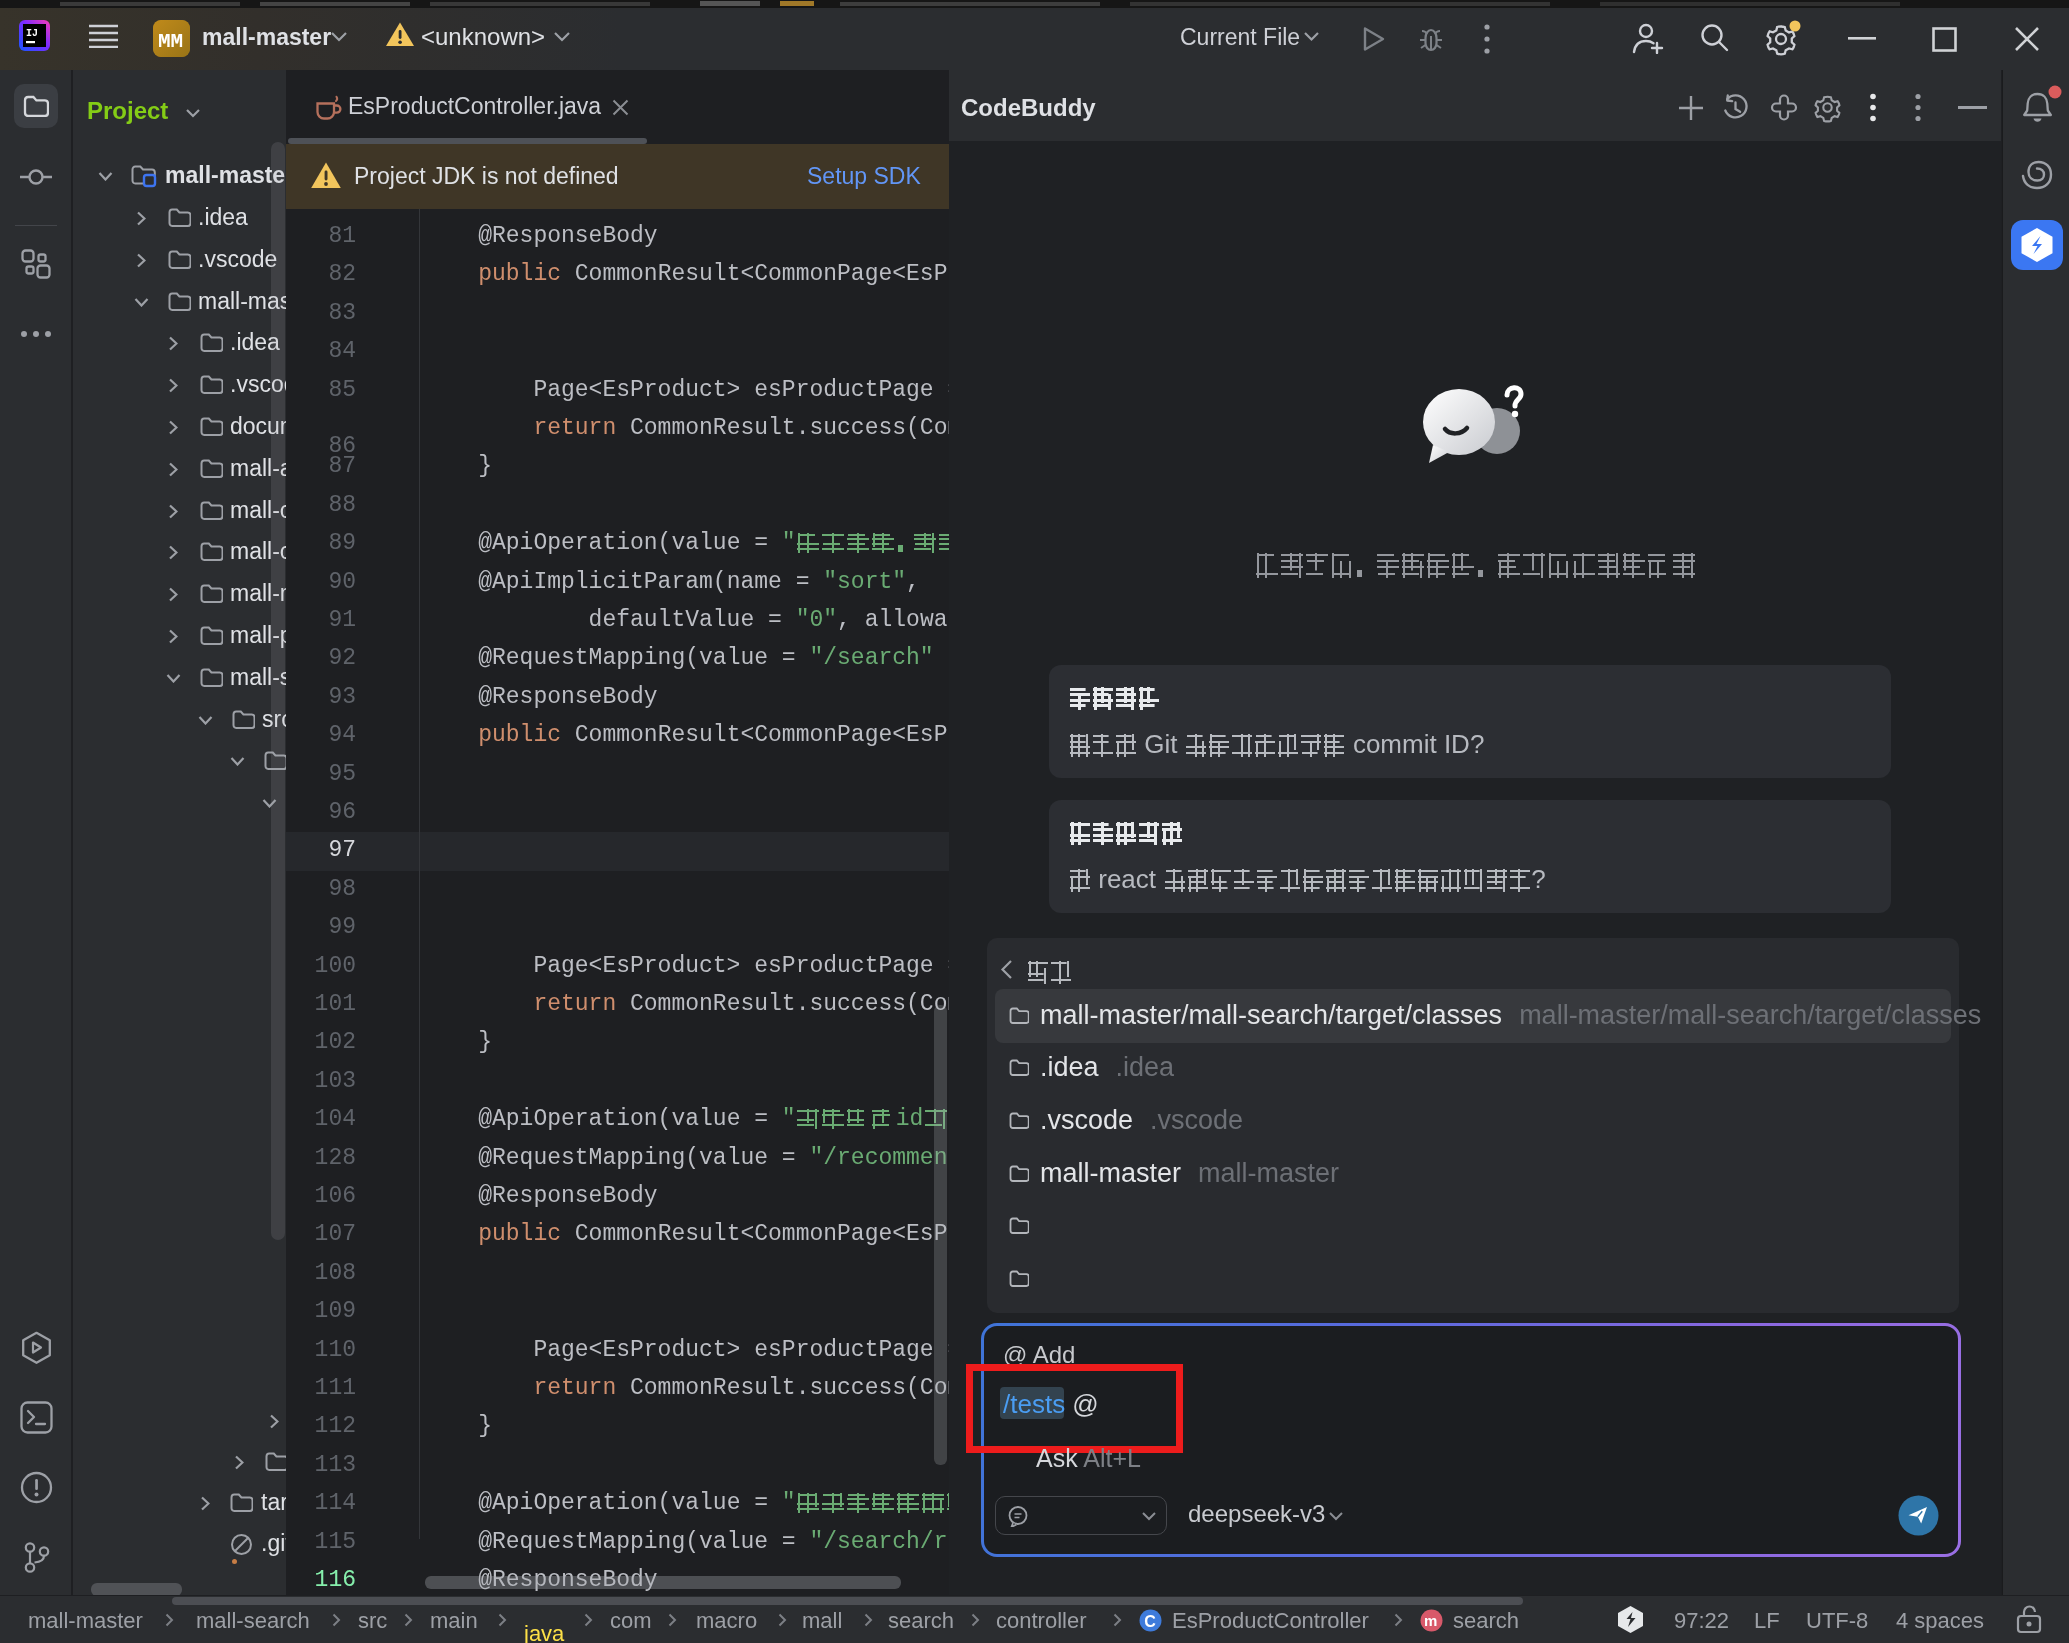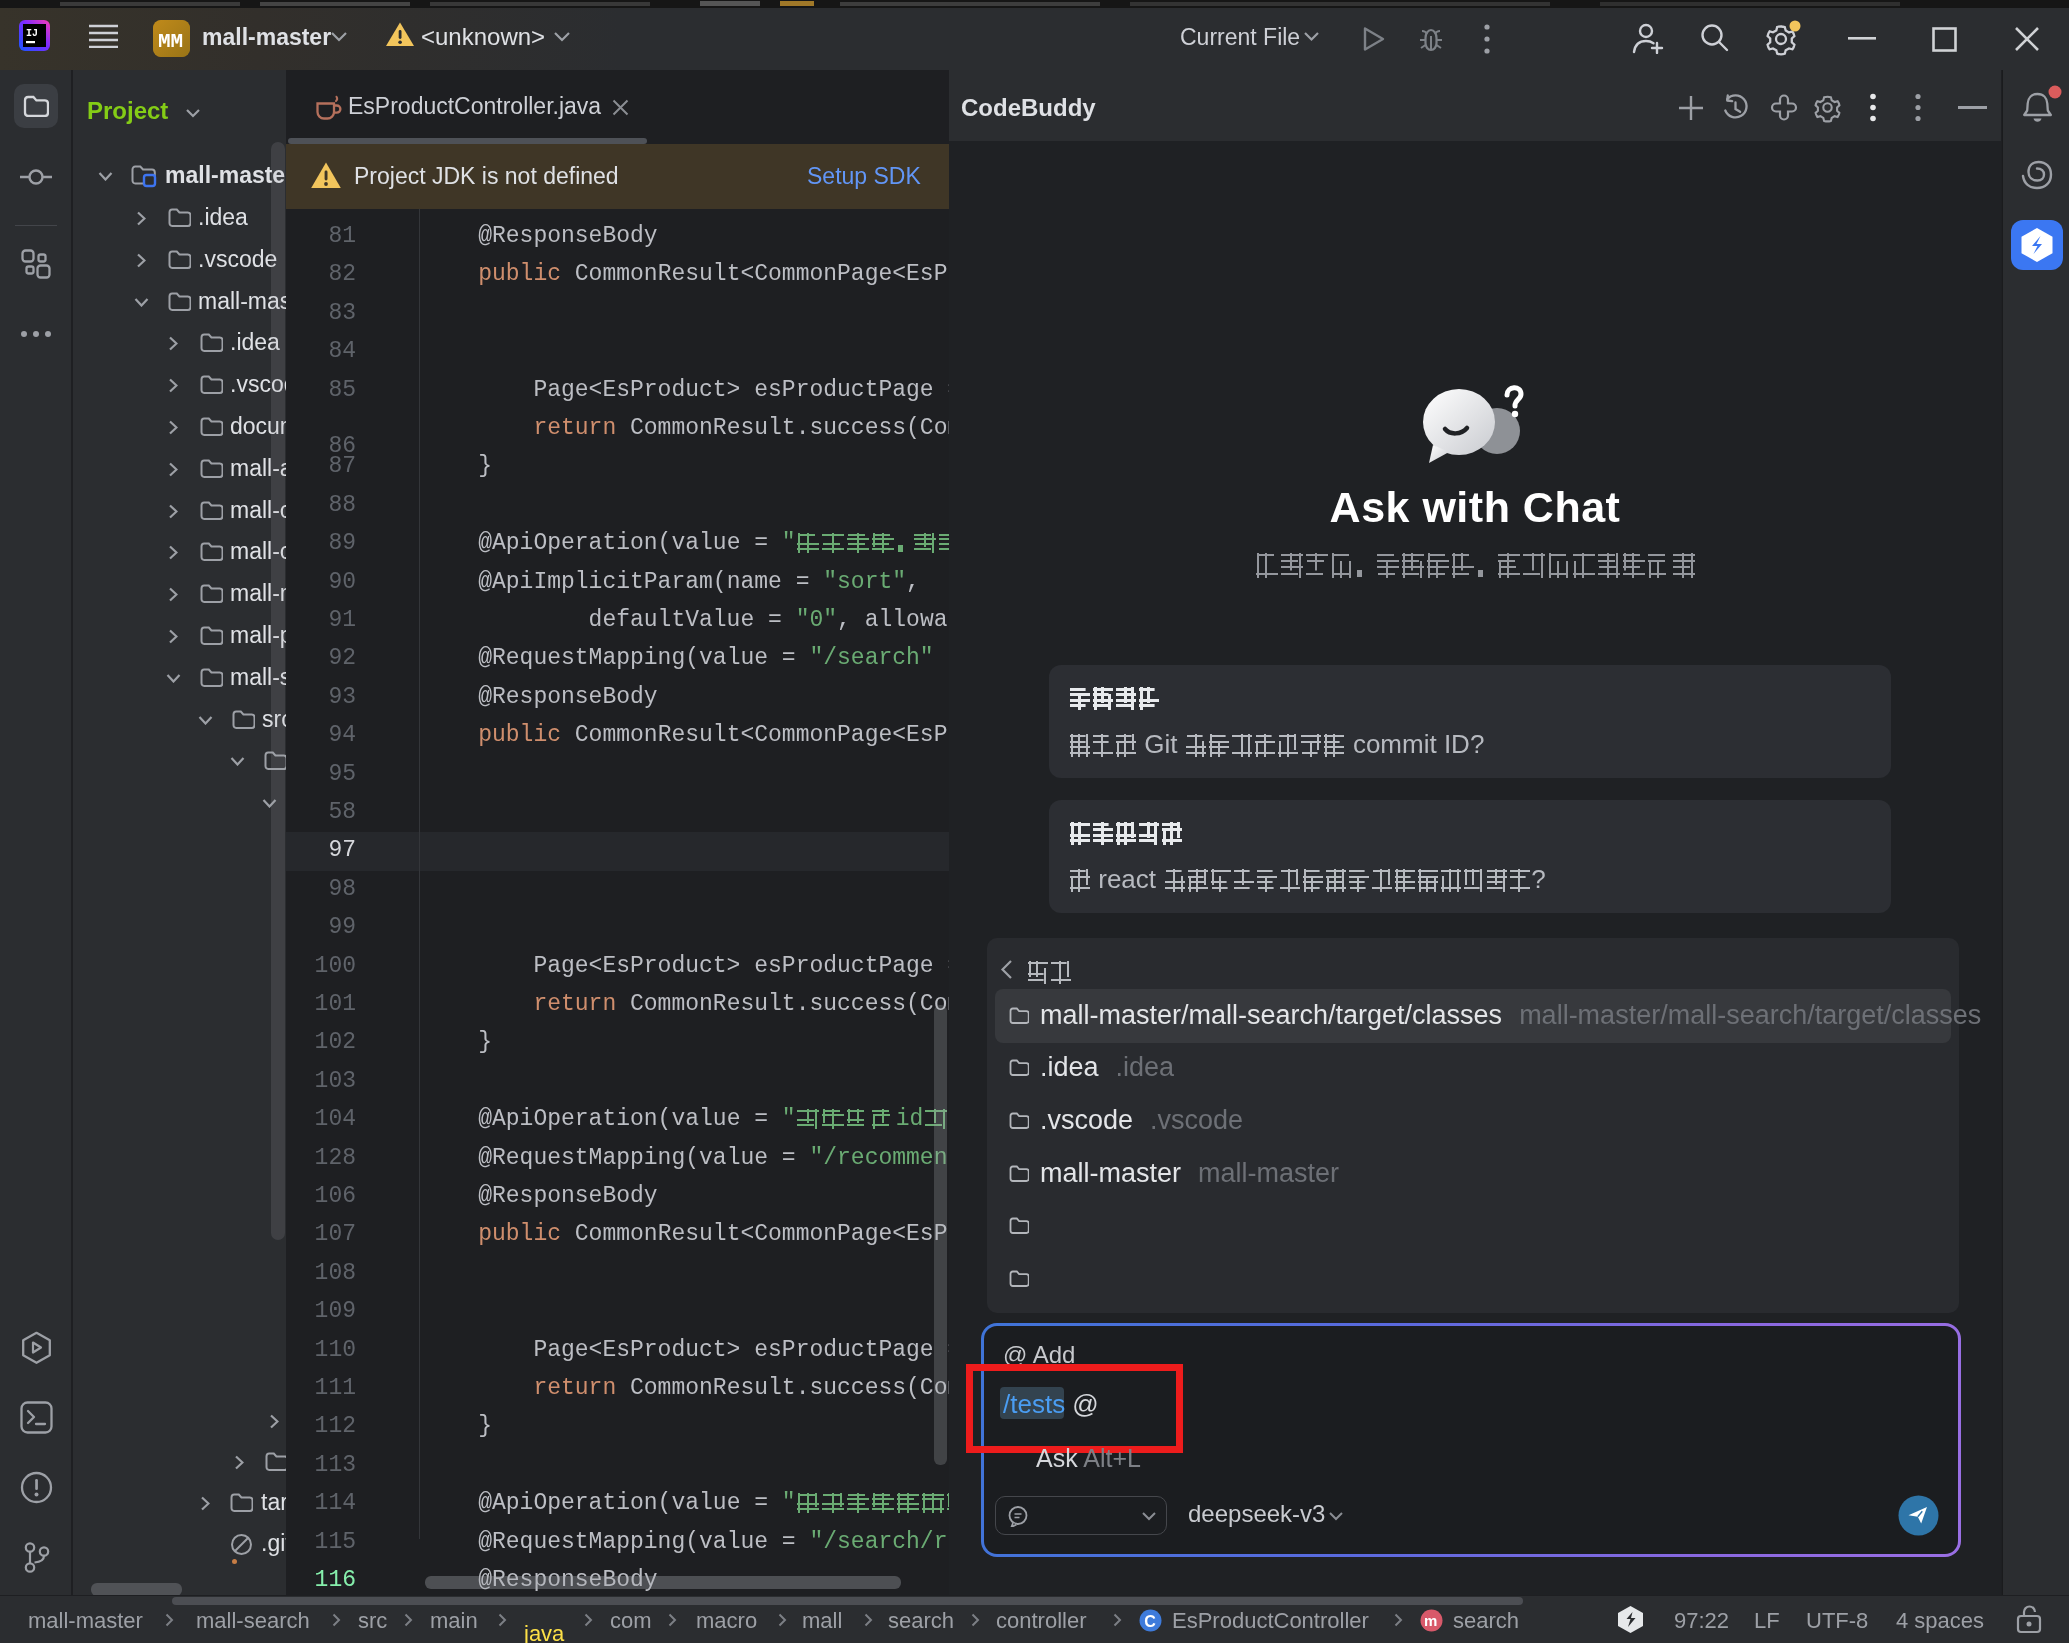--- a/index.html
+++ b/index.html
@@ -184,21 +184,21 @@
 <div style="position:absolute;right:593px;top:363px;font:400 23px 'Liberation Mono';color:#5f636a;margin-left:32px;">86</div>
 <div style="position:absolute;right:593px;top:383.4px;font:400 23px 'Liberation Mono';color:#5f636a;">87</div>
 <div style="position:absolute;right:593px;top:421.8px;font:400 23px 'Liberation Mono';color:#5f636a;">88</div>
 <div style="position:absolute;right:593px;top:460.2px;font:400 23px 'Liberation Mono';color:#5f636a;">89</div>
 <div style="position:absolute;right:593px;top:498.6px;font:400 23px 'Liberation Mono';color:#5f636a;">90</div>
 <div style="position:absolute;right:593px;top:537.0px;font:400 23px 'Liberation Mono';color:#5f636a;">91</div>
 <div style="position:absolute;right:593px;top:575.4px;font:400 23px 'Liberation Mono';color:#5f636a;">92</div>
 <div style="position:absolute;right:593px;top:613.8px;font:400 23px 'Liberation Mono';color:#5f636a;">93</div>
 <div style="position:absolute;right:593px;top:652.2px;font:400 23px 'Liberation Mono';color:#5f636a;">94</div>
 <div style="position:absolute;right:593px;top:690.6px;font:400 23px 'Liberation Mono';color:#5f636a;">95</div>
-<div style="position:absolute;right:593px;top:729.0px;font:400 23px 'Liberation Mono';color:#5f636a;">58</div>
+<div style="position:absolute;right:593px;top:729.0px;font:400 23px 'Liberation Mono';color:#5f636a;">96</div>
 <div style="position:absolute;right:593px;top:767.4px;font:400 23px 'Liberation Mono';color:#d5d7db;">97</div>
 <div style="position:absolute;right:593px;top:805.8px;font:400 23px 'Liberation Mono';color:#5f636a;">98</div>
 <div style="position:absolute;right:593px;top:844.2px;font:400 23px 'Liberation Mono';color:#5f636a;">99</div>
 <div style="position:absolute;right:593px;top:882.6px;font:400 23px 'Liberation Mono';color:#5f636a;">100</div>
 <div style="position:absolute;right:593px;top:921.0px;font:400 23px 'Liberation Mono';color:#5f636a;">101</div>
 <div style="position:absolute;right:593px;top:959.4px;font:400 23px 'Liberation Mono';color:#5f636a;">102</div>
 <div style="position:absolute;right:593px;top:997.8px;font:400 23px 'Liberation Mono';color:#5f636a;">103</div>
 <div style="position:absolute;right:593px;top:1036.2px;font:400 23px 'Liberation Mono';color:#5f636a;">104</div>
 <div style="position:absolute;right:593px;top:1074.6px;font:400 23px 'Liberation Mono';color:#5f636a;">128</div>
 <div style="position:absolute;right:593px;top:1113.0px;font:400 23px 'Liberation Mono';color:#5f636a;">106</div>
@@ -279,21 +279,20 @@
             <stop offset="1" stop-color="#c9cbd0"></stop>
           </linearGradient>
         </defs>
 <circle cx="82" cy="66" r="23" fill="#8e9196"></circle>
 <ellipse cx="44" cy="57" rx="36" ry="33" fill="url(#bub)"></ellipse>
 <path d="M18 80 L14 98 L34 87 Z" fill="url(#bub)"></path>
 <path d="M30 64c5 6 16 6 22-1" stroke="#1f2124" stroke-width="4.5" stroke-linecap="round"></path>
 <path d="M92 30c0-9 14-10 14-1 0 6-6 5-6 12" stroke="#fff" stroke-width="5" stroke-linecap="round" fill="none"></path>
 <circle cx="100" cy="49" r="3.2" fill="#fff"></circle>
       </svg>
-<div style="position:absolute;left:0;width:1052px;top:413px;text-align:center;font:700 43px 'Liberation Sans';color:#fff;letter-spacing:0.5px;">Ask with Chat</div>
 <div style="position:absolute;left:0;width:1052px;top:479px;text-align:center;font:400 28px 'Liberation Sans';color:#94979d;"><i class="cj" style="width:22px;height:25px;margin:0 1.5px;background-image:linear-gradient(#94979d,#94979d),linear-gradient(#94979d,#94979d),linear-gradient(#94979d,#94979d),linear-gradient(#94979d,#94979d);background-size:78% 2px,100% 2px,2px 100%,2px 100%;background-position:22% 4.0%,22% 84.0%,6.0% 0%,48.0% 100%;background-repeat:no-repeat;"></i><i class="cj" style="width:22px;height:25px;margin:0 1.5px;background-image:linear-gradient(#94979d,#94979d),linear-gradient(#94979d,#94979d),linear-gradient(#94979d,#94979d),linear-gradient(#94979d,#94979d),linear-gradient(#94979d,#94979d),linear-gradient(#94979d,#94979d);background-size:100% 2px,78% 2px,100% 2px,78% 2px,2px 70%,2px 100%;background-position:0% 4.0%,0% 30.0%,0% 56.00000000000001%,0% 84.0%,48.0% 0%,90.0% 100%;background-repeat:no-repeat;"></i><i class="cj" style="width:22px;height:25px;margin:0 1.5px;background-image:linear-gradient(#94979d,#94979d),linear-gradient(#94979d,#94979d),linear-gradient(#94979d,#94979d),linear-gradient(#94979d,#94979d);background-size:100% 2px,78% 2px,78% 2px,2px 70%;background-position:22% 4.0%,22% 30.0%,0% 84.0%,48.0% 0%;background-repeat:no-repeat;"></i><i class="cj" style="width:22px;height:25px;margin:0 1.5px;background-image:linear-gradient(#94979d,#94979d),linear-gradient(#94979d,#94979d),linear-gradient(#94979d,#94979d),linear-gradient(#94979d,#94979d),linear-gradient(#94979d,#94979d);background-size:78% 2px,78% 2px,2px 100%,2px 70%,2px 70%;background-position:22% 4.0%,22% 84.0%,6.0% 0%,48.0% 100%,90.0% 100%;background-repeat:no-repeat;"></i><i class="cj" style="width:21px;height:25px;background-image:linear-gradient(#94979d,#94979d);background-size:5px 7px;background-position:18% 92%;background-repeat:no-repeat;"></i><i class="cj" style="width:22px;height:25px;margin:0 1.5px;background-image:linear-gradient(#94979d,#94979d),linear-gradient(#94979d,#94979d),linear-gradient(#94979d,#94979d),linear-gradient(#94979d,#94979d),linear-gradient(#94979d,#94979d);background-size:78% 2px,100% 2px,100% 2px,78% 2px,2px 70%;background-position:0% 4.0%,0% 30.0%,0% 56.00000000000001%,22% 84.0%,48.0% 100%;background-repeat:no-repeat;"></i><i class="cj" style="width:22px;height:25px;margin:0 1.5px;background-image:linear-gradient(#94979d,#94979d),linear-gradient(#94979d,#94979d),linear-gradient(#94979d,#94979d),linear-gradient(#94979d,#94979d),linear-gradient(#94979d,#94979d),linear-gradient(#94979d,#94979d),linear-gradient(#94979d,#94979d);background-size:100% 2px,78% 2px,100% 2px,78% 2px,2px 100%,2px 70%,2px 70%;background-position:22% 4.0%,0% 30.0%,22% 56.00000000000001%,0% 84.0%,6.0% 100%,48.0% 0%,90.0% 100%;background-repeat:no-repeat;"></i><i class="cj" style="width:22px;height:25px;margin:0 1.5px;background-image:linear-gradient(#94979d,#94979d),linear-gradient(#94979d,#94979d),linear-gradient(#94979d,#94979d),linear-gradient(#94979d,#94979d),linear-gradient(#94979d,#94979d),linear-gradient(#94979d,#94979d);background-size:78% 2px,100% 2px,100% 2px,78% 2px,2px 100%,2px 70%;background-position:22% 4.0%,0% 30.0%,0% 56.00000000000001%,22% 84.0%,6.0% 0%,48.0% 100%;background-repeat:no-repeat;"></i><i class="cj" style="width:22px;height:25px;margin:0 1.5px;background-image:linear-gradient(#94979d,#94979d),linear-gradient(#94979d,#94979d),linear-gradient(#94979d,#94979d),linear-gradient(#94979d,#94979d),linear-gradient(#94979d,#94979d);background-size:78% 2px,100% 2px,78% 2px,2px 100%,2px 70%;background-position:0% 4.0%,0% 56.00000000000001%,0% 84.0%,6.0% 0%,48.0% 0%;background-repeat:no-repeat;"></i><i class="cj" style="width:21px;height:25px;background-image:linear-gradient(#94979d,#94979d);background-size:5px 7px;background-position:18% 92%;background-repeat:no-repeat;"></i><i class="cj" style="width:22px;height:25px;margin:0 1.5px;background-image:linear-gradient(#94979d,#94979d),linear-gradient(#94979d,#94979d),linear-gradient(#94979d,#94979d),linear-gradient(#94979d,#94979d),linear-gradient(#94979d,#94979d),linear-gradient(#94979d,#94979d);background-size:100% 2px,78% 2px,78% 2px,100% 2px,2px 70%,2px 100%;background-position:0% 4.0%,0% 30.0%,22% 56.00000000000001%,0% 84.0%,6.0% 100%,48.0% 0%;background-repeat:no-repeat;"></i><i class="cj" style="width:22px;height:25px;margin:0 1.5px;background-image:linear-gradient(#94979d,#94979d),linear-gradient(#94979d,#94979d),linear-gradient(#94979d,#94979d),linear-gradient(#94979d,#94979d);background-size:100% 2px,78% 2px,2px 70%,2px 100%;background-position:0% 4.0%,0% 84.0%,48.0% 0%,90.0% 100%;background-repeat:no-repeat;"></i><i class="cj" style="width:22px;height:25px;margin:0 1.5px;background-image:linear-gradient(#94979d,#94979d),linear-gradient(#94979d,#94979d),linear-gradient(#94979d,#94979d),linear-gradient(#94979d,#94979d),linear-gradient(#94979d,#94979d);background-size:78% 2px,78% 2px,2px 100%,2px 70%,2px 70%;background-position:22% 4.0%,22% 84.0%,6.0% 0%,48.0% 100%,90.0% 100%;background-repeat:no-repeat;"></i><i class="cj" style="width:22px;height:25px;margin:0 1.5px;background-image:linear-gradient(#94979d,#94979d),linear-gradient(#94979d,#94979d),linear-gradient(#94979d,#94979d),linear-gradient(#94979d,#94979d);background-size:100% 2px,100% 2px,2px 70%,2px 100%;background-position:22% 4.0%,22% 84.0%,6.0% 100%,48.0% 100%;background-repeat:no-repeat;"></i><i class="cj" style="width:22px;height:25px;margin:0 1.5px;background-image:linear-gradient(#94979d,#94979d),linear-gradient(#94979d,#94979d),linear-gradient(#94979d,#94979d),linear-gradient(#94979d,#94979d),linear-gradient(#94979d,#94979d),linear-gradient(#94979d,#94979d);background-size:78% 2px,78% 2px,78% 2px,100% 2px,2px 100%,2px 100%;background-position:0% 4.0%,0% 30.0%,22% 56.00000000000001%,0% 84.0%,48.0% 0%,90.0% 100%;background-repeat:no-repeat;"></i><i class="cj" style="width:22px;height:25px;margin:0 1.5px;background-image:linear-gradient(#94979d,#94979d),linear-gradient(#94979d,#94979d),linear-gradient(#94979d,#94979d),linear-gradient(#94979d,#94979d),linear-gradient(#94979d,#94979d),linear-gradient(#94979d,#94979d);background-size:78% 2px,100% 2px,78% 2px,100% 2px,2px 70%,2px 100%;background-position:0% 4.0%,22% 30.0%,0% 56.00000000000001%,22% 84.0%,6.0% 0%,48.0% 100%;background-repeat:no-repeat;"></i><i class="cj" style="width:22px;height:25px;margin:0 1.5px;background-image:linear-gradient(#94979d,#94979d),linear-gradient(#94979d,#94979d),linear-gradient(#94979d,#94979d),linear-gradient(#94979d,#94979d),linear-gradient(#94979d,#94979d);background-size:78% 2px,78% 2px,78% 2px,2px 70%,2px 70%;background-position:0% 4.0%,0% 30.0%,22% 84.0%,6.0% 100%,48.0% 100%;background-repeat:no-repeat;"></i><i class="cj" style="width:22px;height:25px;margin:0 1.5px;background-image:linear-gradient(#94979d,#94979d),linear-gradient(#94979d,#94979d),linear-gradient(#94979d,#94979d),linear-gradient(#94979d,#94979d),linear-gradient(#94979d,#94979d),linear-gradient(#94979d,#94979d);background-size:100% 2px,100% 2px,78% 2px,100% 2px,2px 100%,2px 100%;background-position:0% 4.0%,0% 30.0%,0% 56.00000000000001%,0% 84.0%,48.0% 0%,90.0% 0%;background-repeat:no-repeat;"></i></div>
 <div style="position:absolute;left:100px;top:595px;width:842px;height:113px;background:#2c2e33;border-radius:12px;"></div>
 <div style="position:absolute;left:119px;top:612px;font:700 26px 'Liberation Sans';color:#e8eaed;"><i class="cj" style="width:20px;height:23px;margin:0 1.5px;background-image:linear-gradient(#e8eaed,#e8eaed),linear-gradient(#e8eaed,#e8eaed),linear-gradient(#e8eaed,#e8eaed),linear-gradient(#e8eaed,#e8eaed),linear-gradient(#e8eaed,#e8eaed);background-size:78% 3px,100% 3px,100% 3px,78% 3px,3px 70%;background-position:0% 4.0%,0% 30.0%,0% 56.00000000000001%,22% 84.0%,48.0% 100%;background-repeat:no-repeat;"></i><i class="cj" style="width:20px;height:23px;margin:0 1.5px;background-image:linear-gradient(#e8eaed,#e8eaed),linear-gradient(#e8eaed,#e8eaed),linear-gradient(#e8eaed,#e8eaed),linear-gradient(#e8eaed,#e8eaed),linear-gradient(#e8eaed,#e8eaed),linear-gradient(#e8eaed,#e8eaed),linear-gradient(#e8eaed,#e8eaed);background-size:100% 3px,78% 3px,100% 3px,78% 3px,3px 100%,3px 70%,3px 70%;background-position:22% 4.0%,0% 30.0%,22% 56.00000000000001%,0% 84.0%,6.0% 100%,48.0% 0%,90.0% 100%;background-repeat:no-repeat;"></i><i class="cj" style="width:20px;height:23px;margin:0 1.5px;background-image:linear-gradient(#e8eaed,#e8eaed),linear-gradient(#e8eaed,#e8eaed),linear-gradient(#e8eaed,#e8eaed),linear-gradient(#e8eaed,#e8eaed),linear-gradient(#e8eaed,#e8eaed),linear-gradient(#e8eaed,#e8eaed);background-size:78% 3px,100% 3px,100% 3px,78% 3px,3px 70%,3px 100%;background-position:0% 4.0%,0% 30.0%,22% 56.00000000000001%,0% 84.0%,48.0% 0%,90.0% 100%;background-repeat:no-repeat;"></i><i class="cj" style="width:20px;height:23px;margin:0 1.5px;background-image:linear-gradient(#e8eaed,#e8eaed),linear-gradient(#e8eaed,#e8eaed),linear-gradient(#e8eaed,#e8eaed),linear-gradient(#e8eaed,#e8eaed),linear-gradient(#e8eaed,#e8eaed);background-size:78% 3px,100% 3px,78% 3px,3px 100%,3px 70%;background-position:0% 4.0%,0% 56.00000000000001%,0% 84.0%,6.0% 0%,48.0% 0%;background-repeat:no-repeat;"></i></div>
 <div style="position:absolute;left:119px;top:659px;font:400 26px 'Liberation Sans';color:#b7bac0;"><i class="cj" style="width:20px;height:23px;margin:0 1.5px;background-image:linear-gradient(#b7bac0,#b7bac0),linear-gradient(#b7bac0,#b7bac0),linear-gradient(#b7bac0,#b7bac0),linear-gradient(#b7bac0,#b7bac0),linear-gradient(#b7bac0,#b7bac0),linear-gradient(#b7bac0,#b7bac0),linear-gradient(#b7bac0,#b7bac0);background-size:78% 2px,78% 2px,100% 2px,100% 2px,2px 100%,2px 100%,2px 100%;background-position:0% 4.0%,0% 30.0%,22% 56.00000000000001%,22% 84.0%,6.0% 100%,48.0% 100%,90.0% 0%;background-repeat:no-repeat;"></i><i class="cj" style="width:20px;height:23px;margin:0 1.5px;background-image:linear-gradient(#b7bac0,#b7bac0),linear-gradient(#b7bac0,#b7bac0),linear-gradient(#b7bac0,#b7bac0),linear-gradient(#b7bac0,#b7bac0);background-size:78% 2px,78% 2px,100% 2px,2px 100%;background-position:22% 4.0%,0% 30.0%,0% 84.0%,48.0% 0%;background-repeat:no-repeat;"></i><i class="cj" style="width:20px;height:23px;margin:0 1.5px;background-image:linear-gradient(#b7bac0,#b7bac0),linear-gradient(#b7bac0,#b7bac0),linear-gradient(#b7bac0,#b7bac0),linear-gradient(#b7bac0,#b7bac0),linear-gradient(#b7bac0,#b7bac0),linear-gradient(#b7bac0,#b7bac0);background-size:78% 2px,100% 2px,100% 2px,2px 70%,2px 100%,2px 70%;background-position:22% 4.0%,22% 30.0%,22% 84.0%,6.0% 100%,48.0% 100%,90.0% 0%;background-repeat:no-repeat;"></i> Git <i class="cj" style="width:20px;height:23px;margin:0 1.5px;background-image:linear-gradient(#b7bac0,#b7bac0),linear-gradient(#b7bac0,#b7bac0),linear-gradient(#b7bac0,#b7bac0),linear-gradient(#b7bac0,#b7bac0),linear-gradient(#b7bac0,#b7bac0);background-size:78% 2px,100% 2px,100% 2px,2px 100%,2px 70%;background-position:22% 4.0%,0% 56.00000000000001%,0% 84.0%,48.0% 0%,90.0% 100%;background-repeat:no-repeat;"></i><i class="cj" style="width:20px;height:23px;margin:0 1.5px;background-image:linear-gradient(#b7bac0,#b7bac0),linear-gradient(#b7bac0,#b7bac0),linear-gradient(#b7bac0,#b7bac0),linear-gradient(#b7bac0,#b7bac0),linear-gradient(#b7bac0,#b7bac0),linear-gradient(#b7bac0,#b7bac0);background-size:78% 2px,100% 2px,100% 2px,78% 2px,2px 100%,2px 70%;background-position:22% 4.0%,0% 30.0%,0% 56.00000000000001%,22% 84.0%,6.0% 0%,48.0% 100%;background-repeat:no-repeat;"></i><i class="cj" style="width:20px;height:23px;margin:0 1.5px;background-image:linear-gradient(#b7bac0,#b7bac0),linear-gradient(#b7bac0,#b7bac0),linear-gradient(#b7bac0,#b7bac0),linear-gradient(#b7bac0,#b7bac0);background-size:100% 2px,100% 2px,2px 100%,2px 100%;background-position:0% 4.0%,0% 84.0%,48.0% 0%,90.0% 0%;background-repeat:no-repeat;"></i><i class="cj" style="width:20px;height:23px;margin:0 1.5px;background-image:linear-gradient(#b7bac0,#b7bac0),linear-gradient(#b7bac0,#b7bac0),linear-gradient(#b7bac0,#b7bac0),linear-gradient(#b7bac0,#b7bac0),linear-gradient(#b7bac0,#b7bac0);background-size:78% 2px,100% 2px,100% 2px,2px 70%,2px 100%;background-position:22% 4.0%,0% 30.0%,0% 84.0%,6.0% 100%,48.0% 0%;background-repeat:no-repeat;"></i><i class="cj" style="width:20px;height:23px;margin:0 1.5px;background-image:linear-gradient(#b7bac0,#b7bac0),linear-gradient(#b7bac0,#b7bac0),linear-gradient(#b7bac0,#b7bac0),linear-gradient(#b7bac0,#b7bac0),linear-gradient(#b7bac0,#b7bac0);background-size:78% 2px,100% 2px,2px 70%,2px 100%,2px 70%;background-position:22% 4.0%,0% 84.0%,6.0% 100%,48.0% 0%,90.0% 0%;background-repeat:no-repeat;"></i><i class="cj" style="width:20px;height:23px;margin:0 1.5px;background-image:linear-gradient(#b7bac0,#b7bac0),linear-gradient(#b7bac0,#b7bac0),linear-gradient(#b7bac0,#b7bac0),linear-gradient(#b7bac0,#b7bac0),linear-gradient(#b7bac0,#b7bac0);background-size:100% 2px,100% 2px,78% 2px,2px 70%,2px 70%;background-position:22% 4.0%,0% 30.0%,22% 84.0%,48.0% 100%,90.0% 0%;background-repeat:no-repeat;"></i><i class="cj" style="width:20px;height:23px;margin:0 1.5px;background-image:linear-gradient(#b7bac0,#b7bac0),linear-gradient(#b7bac0,#b7bac0),linear-gradient(#b7bac0,#b7bac0),linear-gradient(#b7bac0,#b7bac0),linear-gradient(#b7bac0,#b7bac0),linear-gradient(#b7bac0,#b7bac0);background-size:100% 2px,78% 2px,100% 2px,100% 2px,2px 100%,2px 100%;background-position:0% 4.0%,0% 30.0%,22% 56.00000000000001%,0% 84.0%,6.0% 100%,48.0% 0%;background-repeat:no-repeat;"></i> commit ID?</div>
 <div style="position:absolute;left:100px;top:730px;width:842px;height:113px;background:#2c2e33;border-radius:12px;"></div>
 <div style="position:absolute;left:119px;top:747px;font:700 26px 'Liberation Sans';color:#e8eaed;"><i class="cj" style="width:20px;height:23px;margin:0 1.5px;background-image:linear-gradient(#e8eaed,#e8eaed),linear-gradient(#e8eaed,#e8eaed),linear-gradient(#e8eaed,#e8eaed),linear-gradient(#e8eaed,#e8eaed),linear-gradient(#e8eaed,#e8eaed);background-size:100% 3px,100% 3px,100% 3px,3px 100%,3px 100%;background-position:22% 4.0%,22% 56.00000000000001%,0% 84.0%,6.0% 100%,48.0% 0%;background-repeat:no-repeat;"></i><i class="cj" style="width:20px;height:23px;margin:0 1.5px;background-image:linear-gradient(#e8eaed,#e8eaed),linear-gradient(#e8eaed,#e8eaed),linear-gradient(#e8eaed,#e8eaed),linear-gradient(#e8eaed,#e8eaed),linear-gradient(#e8eaed,#e8eaed);background-size:78% 3px,100% 3px,100% 3px,100% 3px,3px 100%;background-position:0% 4.0%,22% 30.0%,22% 56.00000000000001%,0% 84.0%,48.0% 0%;background-repeat:no-repeat;"></i><i class="cj" style="width:20px;height:23px;margin:0 1.5px;background-image:linear-gradient(#e8eaed,#e8eaed),linear-gradient(#e8eaed,#e8eaed),linear-gradient(#e8eaed,#e8eaed),linear-gradient(#e8eaed,#e8eaed),linear-gradient(#e8eaed,#e8eaed),linear-gradient(#e8eaed,#e8eaed);background-size:78% 3px,100% 3px,100% 3px,3px 100%,3px 100%,3px 70%;background-position:22% 4.0%,22% 56.00000000000001%,22% 84.0%,6.0% 100%,48.0% 100%,90.0% 0%;background-repeat:no-repeat;"></i><i class="cj" style="width:20px;height:23px;margin:0 1.5px;background-image:linear-gradient(#e8eaed,#e8eaed),linear-gradient(#e8eaed,#e8eaed),linear-gradient(#e8eaed,#e8eaed),linear-gradient(#e8eaed,#e8eaed),linear-gradient(#e8eaed,#e8eaed);background-size:100% 3px,78% 3px,78% 3px,3px 70%,3px 100%;background-position:0% 4.0%,22% 56.00000000000001%,0% 84.0%,48.0% 0%,90.0% 0%;background-repeat:no-repeat;"></i><i class="cj" style="width:20px;height:23px;margin:0 1.5px;background-image:linear-gradient(#e8eaed,#e8eaed),linear-gradient(#e8eaed,#e8eaed),linear-gradient(#e8eaed,#e8eaed),linear-gradient(#e8eaed,#e8eaed),linear-gradient(#e8eaed,#e8eaed),linear-gradient(#e8eaed,#e8eaed);background-size:78% 3px,100% 3px,100% 3px,3px 70%,3px 100%,3px 70%;background-position:22% 4.0%,0% 30.0%,0% 84.0%,6.0% 100%,48.0% 0%,90.0% 0%;background-repeat:no-repeat;"></i></div>
 <div style="position:absolute;left:119px;top:794px;font:400 26px 'Liberation Sans';color:#b7bac0;"><i class="cj" style="width:20px;height:23px;margin:0 1.5px;background-image:linear-gradient(#b7bac0,#b7bac0),linear-gradient(#b7bac0,#b7bac0),linear-gradient(#b7bac0,#b7bac0),linear-gradient(#b7bac0,#b7bac0),linear-gradient(#b7bac0,#b7bac0),linear-gradient(#b7bac0,#b7bac0);background-size:78% 2px,100% 2px,100% 2px,2px 70%,2px 100%,2px 70%;background-position:22% 4.0%,22% 30.0%,22% 84.0%,6.0% 100%,48.0% 100%,90.0% 0%;background-repeat:no-repeat;"></i> react <i class="cj" style="width:20px;height:23px;margin:0 1.5px;background-image:linear-gradient(#b7bac0,#b7bac0),linear-gradient(#b7bac0,#b7bac0),linear-gradient(#b7bac0,#b7bac0),linear-gradient(#b7bac0,#b7bac0),linear-gradient(#b7bac0,#b7bac0);background-size:78% 2px,100% 2px,100% 2px,2px 100%,2px 70%;background-position:22% 4.0%,0% 56.00000000000001%,0% 84.0%,48.0% 0%,90.0% 100%;background-repeat:no-repeat;"></i><i class="cj" style="width:20px;height:23px;margin:0 1.5px;background-image:linear-gradient(#b7bac0,#b7bac0),linear-gradient(#b7bac0,#b7bac0),linear-gradient(#b7bac0,#b7bac0),linear-gradient(#b7bac0,#b7bac0),linear-gradient(#b7bac0,#b7bac0),linear-gradient(#b7bac0,#b7bac0),linear-gradient(#b7bac0,#b7bac0);background-size:100% 2px,78% 2px,78% 2px,100% 2px,2px 70%,2px 100%,2px 70%;background-position:22% 4.0%,0% 30.0%,22% 56.00000000000001%,22% 84.0%,6.0% 100%,48.0% 100%,90.0% 0%;background-repeat:no-repeat;"></i><i class="cj" style="width:20px;height:23px;margin:0 1.5px;background-image:linear-gradient(#b7bac0,#b7bac0),linear-gradient(#b7bac0,#b7bac0),linear-gradient(#b7bac0,#b7bac0),linear-gradient(#b7bac0,#b7bac0),linear-gradient(#b7bac0,#b7bac0);background-size:100% 2px,78% 2px,78% 2px,2px 70%,2px 70%;background-position:0% 4.0%,0% 56.00000000000001%,22% 84.0%,6.0% 0%,48.0% 100%;background-repeat:no-repeat;"></i><i class="cj" style="width:20px;height:23px;margin:0 1.5px;background-image:linear-gradient(#b7bac0,#b7bac0),linear-gradient(#b7bac0,#b7bac0),linear-gradient(#b7bac0,#b7bac0),linear-gradient(#b7bac0,#b7bac0);background-size:78% 2px,100% 2px,78% 2px,2px 70%;background-position:0% 4.0%,0% 56.00000000000001%,0% 84.0%,48.0% 0%;background-repeat:no-repeat;"></i><i class="cj" style="width:20px;height:23px;margin:0 1.5px;background-image:linear-gradient(#b7bac0,#b7bac0),linear-gradient(#b7bac0,#b7bac0),linear-gradient(#b7bac0,#b7bac0),linear-gradient(#b7bac0,#b7bac0),linear-gradient(#b7bac0,#b7bac0);background-size:78% 2px,100% 2px,78% 2px,78% 2px,2px 70%;background-position:0% 4.0%,22% 30.0%,0% 56.00000000000001%,22% 84.0%,48.0% 100%;background-repeat:no-repeat;"></i><i class="cj" style="width:20px;height:23px;margin:0 1.5px;background-image:linear-gradient(#b7bac0,#b7bac0),linear-gradient(#b7bac0,#b7bac0),linear-gradient(#b7bac0,#b7bac0),linear-gradient(#b7bac0,#b7bac0);background-size:78% 2px,100% 2px,2px 100%,2px 70%;background-position:22% 4.0%,22% 84.0%,48.0% 100%,90.0% 0%;background-repeat:no-repeat;"></i><i class="cj" style="width:20px;height:23px;margin:0 1.5px;background-image:linear-gradient(#b7bac0,#b7bac0),linear-gradient(#b7bac0,#b7bac0),linear-gradient(#b7bac0,#b7bac0),linear-gradient(#b7bac0,#b7bac0),linear-gradient(#b7bac0,#b7bac0),linear-gradient(#b7bac0,#b7bac0);background-size:78% 2px,100% 2px,100% 2px,78% 2px,2px 100%,2px 70%;background-position:22% 4.0%,0% 30.0%,22% 56.00000000000001%,22% 84.0%,6.0% 100%,48.0% 100%;background-repeat:no-repeat;"></i><i class="cj" style="width:20px;height:23px;margin:0 1.5px;background-image:linear-gradient(#b7bac0,#b7bac0),linear-gradient(#b7bac0,#b7bac0),linear-gradient(#b7bac0,#b7bac0),linear-gradient(#b7bac0,#b7bac0),linear-gradient(#b7bac0,#b7bac0),linear-gradient(#b7bac0,#b7bac0),linear-gradient(#b7bac0,#b7bac0);background-size:100% 2px,78% 2px,78% 2px,100% 2px,2px 70%,2px 100%,2px 100%;background-position:0% 4.0%,0% 30.0%,22% 56.00000000000001%,22% 84.0%,6.0% 100%,48.0% 100%,90.0% 100%;background-repeat:no-repeat;"></i><i class="cj" style="width:20px;height:23px;margin:0 1.5px;background-image:linear-gradient(#b7bac0,#b7bac0),linear-gradient(#b7bac0,#b7bac0),linear-gradient(#b7bac0,#b7bac0),linear-gradient(#b7bac0,#b7bac0),linear-gradient(#b7bac0,#b7bac0);background-size:78% 2px,100% 2px,78% 2px,78% 2px,2px 70%;background-position:0% 4.0%,22% 30.0%,0% 56.00000000000001%,22% 84.0%,48.0% 100%;background-repeat:no-repeat;"></i><i class="cj" style="width:20px;height:23px;margin:0 1.5px;background-image:linear-gradient(#b7bac0,#b7bac0),linear-gradient(#b7bac0,#b7bac0),linear-gradient(#b7bac0,#b7bac0),linear-gradient(#b7bac0,#b7bac0);background-size:78% 2px,100% 2px,2px 100%,2px 70%;background-position:22% 4.0%,22% 84.0%,48.0% 100%,90.0% 0%;background-repeat:no-repeat;"></i><i class="cj" style="width:20px;height:23px;margin:0 1.5px;background-image:linear-gradient(#b7bac0,#b7bac0),linear-gradient(#b7bac0,#b7bac0),linear-gradient(#b7bac0,#b7bac0),linear-gradient(#b7bac0,#b7bac0),linear-gradient(#b7bac0,#b7bac0),linear-gradient(#b7bac0,#b7bac0);background-size:100% 2px,78% 2px,100% 2px,100% 2px,2px 100%,2px 100%;background-position:0% 4.0%,0% 30.0%,22% 56.00000000000001%,0% 84.0%,6.0% 100%,48.0% 0%;background-repeat:no-repeat;"></i><i class="cj" style="width:20px;height:23px;margin:0 1.5px;background-image:linear-gradient(#b7bac0,#b7bac0),linear-gradient(#b7bac0,#b7bac0),linear-gradient(#b7bac0,#b7bac0),linear-gradient(#b7bac0,#b7bac0),linear-gradient(#b7bac0,#b7bac0),linear-gradient(#b7bac0,#b7bac0),linear-gradient(#b7bac0,#b7bac0);background-size:100% 2px,100% 2px,100% 2px,78% 2px,2px 100%,2px 70%,2px 70%;background-position:22% 4.0%,0% 30.0%,0% 56.00000000000001%,22% 84.0%,6.0% 0%,48.0% 100%,90.0% 100%;background-repeat:no-repeat;"></i><i class="cj" style="width:20px;height:23px;margin:0 1.5px;background-image:linear-gradient(#b7bac0,#b7bac0),linear-gradient(#b7bac0,#b7bac0),linear-gradient(#b7bac0,#b7bac0),linear-gradient(#b7bac0,#b7bac0),linear-gradient(#b7bac0,#b7bac0);background-size:100% 2px,100% 2px,2px 70%,2px 100%,2px 100%;background-position:0% 4.0%,22% 84.0%,6.0% 100%,48.0% 100%,90.0% 0%;background-repeat:no-repeat;"></i><i class="cj" style="width:20px;height:23px;margin:0 1.5px;background-image:linear-gradient(#b7bac0,#b7bac0),linear-gradient(#b7bac0,#b7bac0),linear-gradient(#b7bac0,#b7bac0),linear-gradient(#b7bac0,#b7bac0),linear-gradient(#b7bac0,#b7bac0);background-size:78% 2px,78% 2px,2px 70%,2px 70%,2px 100%;background-position:0% 4.0%,0% 84.0%,6.0% 0%,48.0% 0%,90.0% 100%;background-repeat:no-repeat;"></i><i class="cj" style="width:20px;height:23px;margin:0 1.5px;background-image:linear-gradient(#b7bac0,#b7bac0),linear-gradient(#b7bac0,#b7bac0),linear-gradient(#b7bac0,#b7bac0),linear-gradient(#b7bac0,#b7bac0),linear-gradient(#b7bac0,#b7bac0),linear-gradient(#b7bac0,#b7bac0);background-size:100% 2px,100% 2px,78% 2px,78% 2px,2px 70%,2px 100%;background-position:0% 4.0%,22% 30.0%,0% 56.00000000000001%,0% 84.0%,48.0% 0%,90.0% 100%;background-repeat:no-repeat;"></i><i class="cj" style="width:20px;height:23px;margin:0 1.5px;background-image:linear-gradient(#b7bac0,#b7bac0),linear-gradient(#b7bac0,#b7bac0),linear-gradient(#b7bac0,#b7bac0),linear-gradient(#b7bac0,#b7bac0);background-size:100% 2px,78% 2px,100% 2px,2px 100%;background-position:0% 4.0%,0% 30.0%,0% 84.0%,48.0% 0%;background-repeat:no-repeat;"></i>?</div>
 <div style="position:absolute;left:38px;top:868px;width:972px;height:375px;background:#292b2f;border-radius:10px;"></div>
 <svg style="position:absolute;left:51px;top:889px" width="13" height="21" viewBox="0 0 13 21" fill="none">
         <path d="M11 2 2.5 10.5 11 19" stroke="#9da0a6" stroke-width="2.2"></path>

